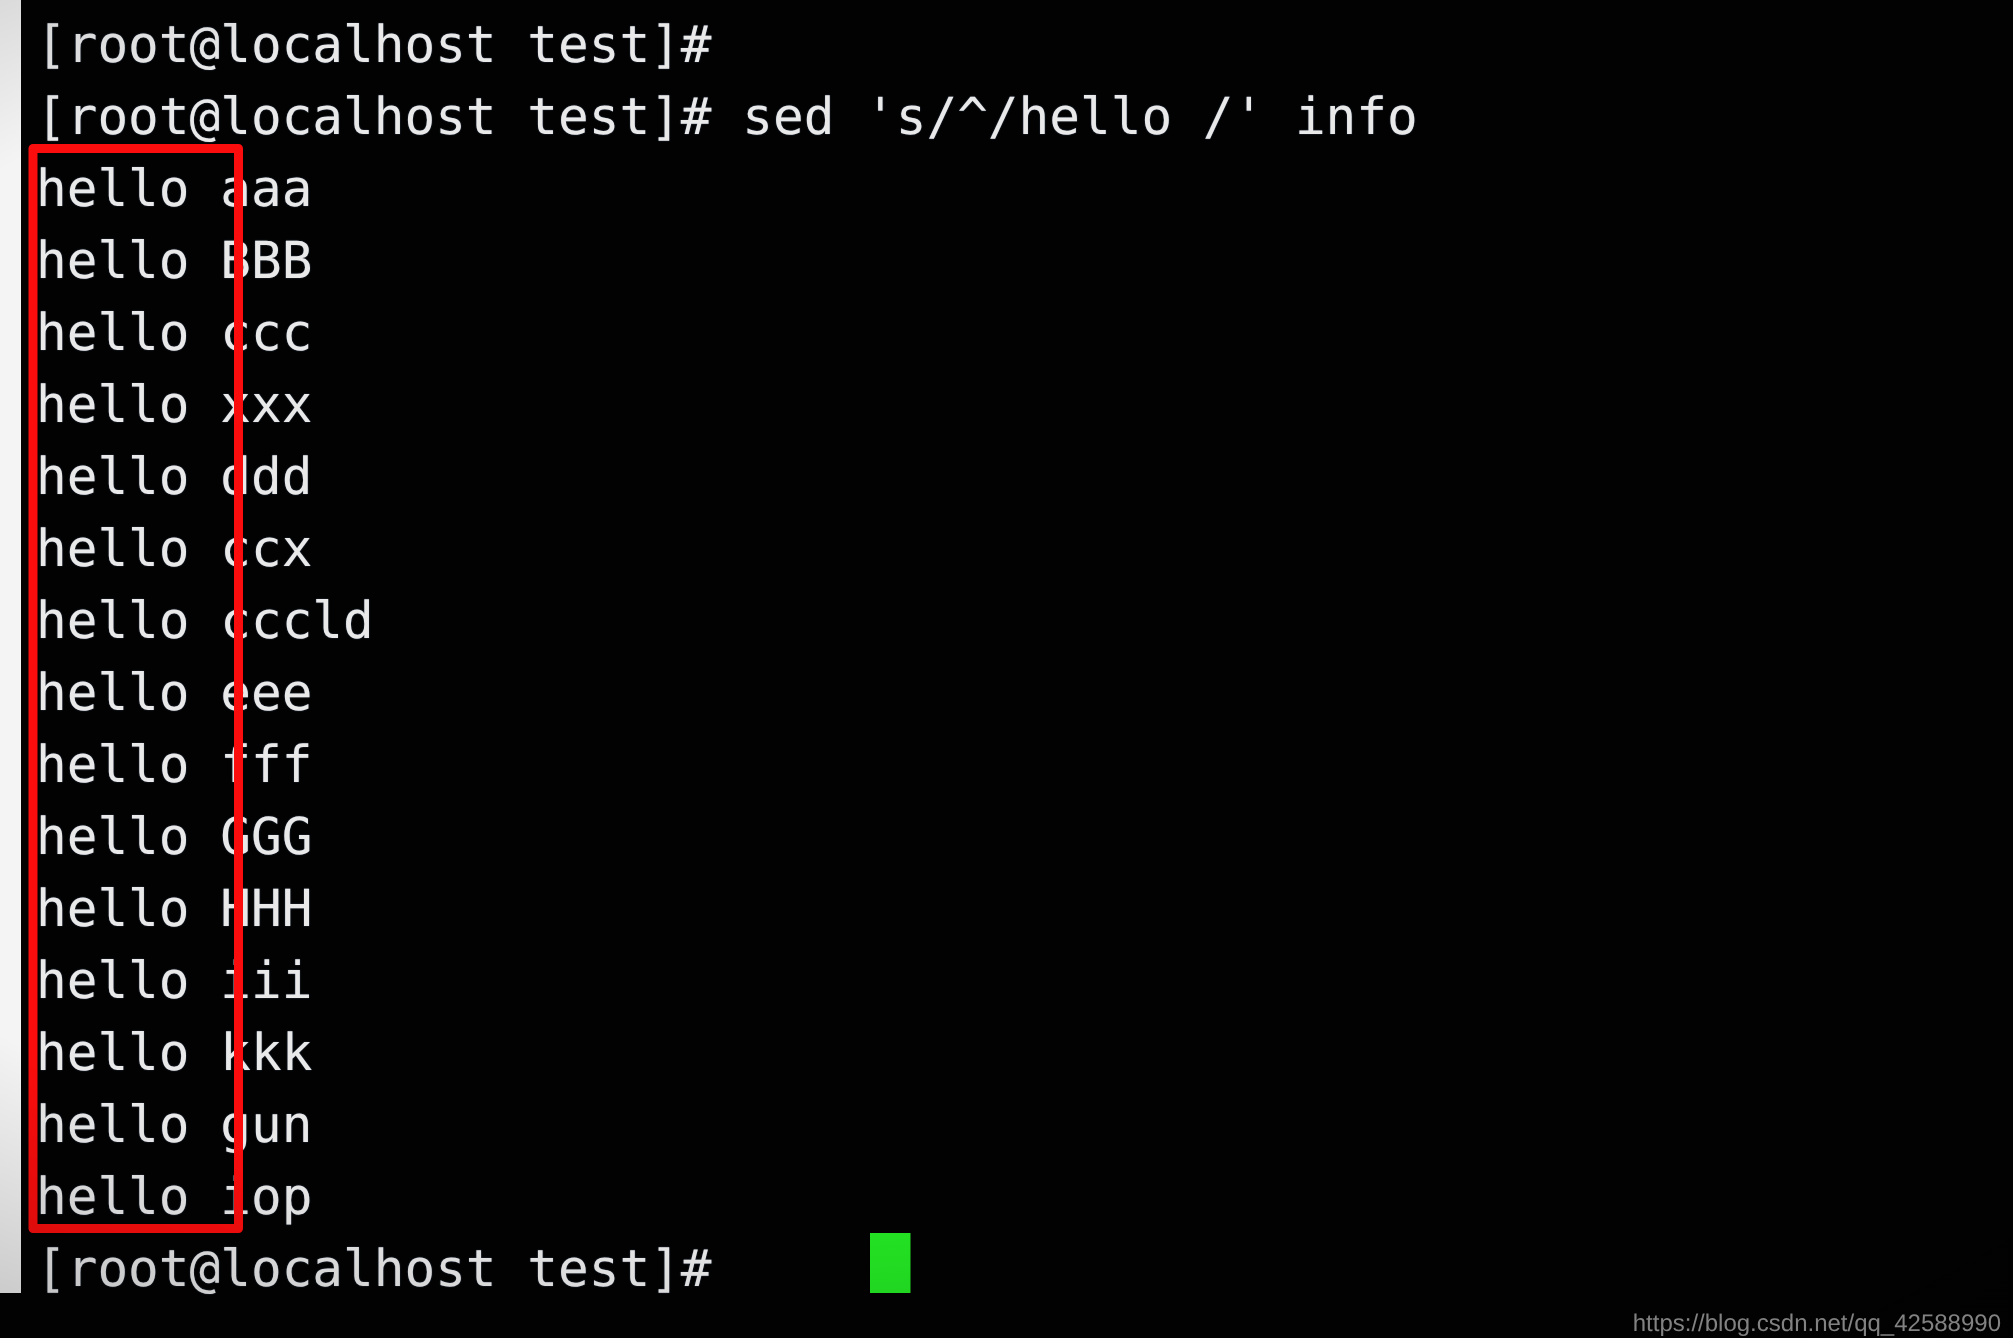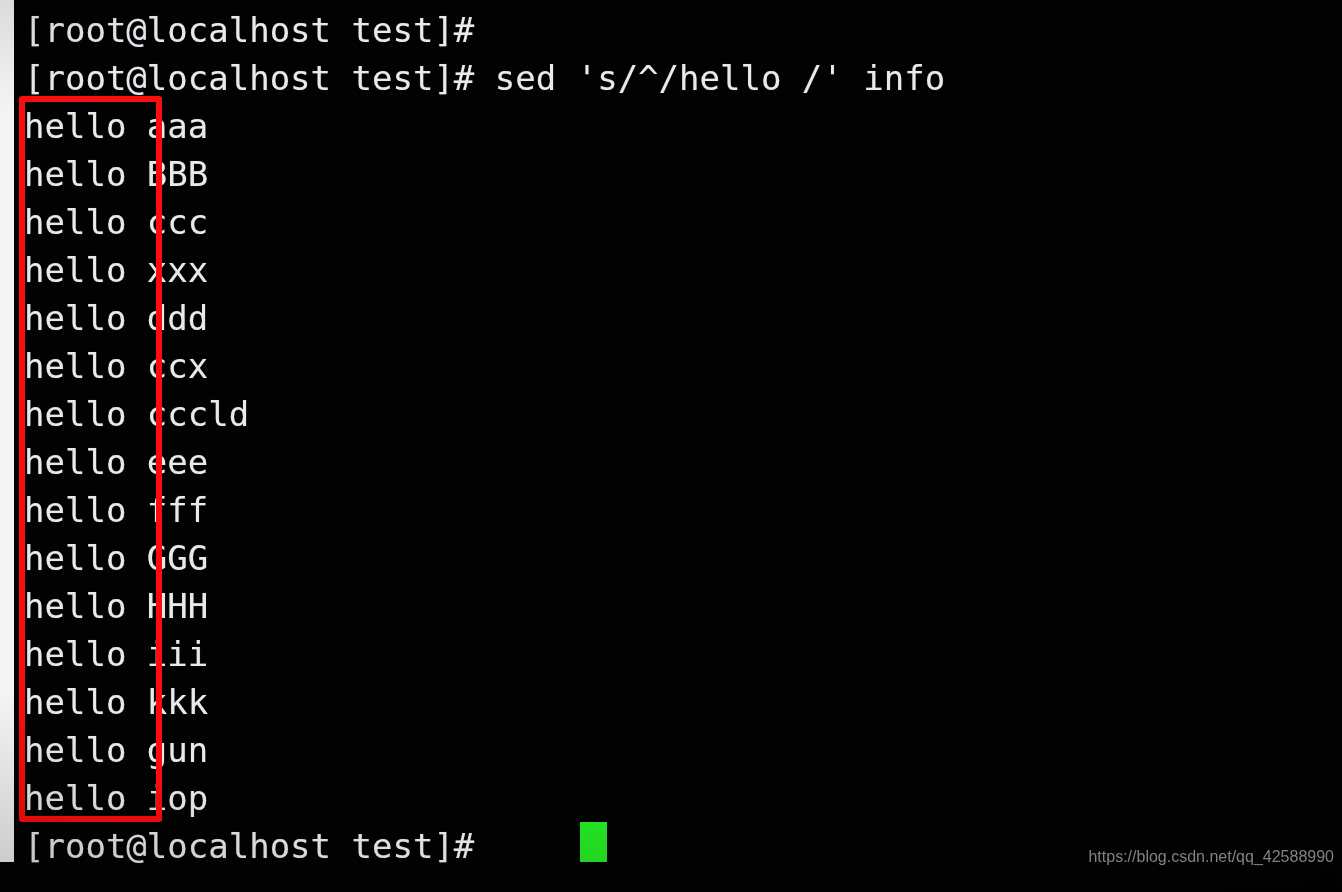--- a/index.html
+++ b/index.html
@@ -66,21 +66,21 @@
     left: 580px;
     top: 822px;
     width: 27px;
     height: 40px;
     background: #23e223;
   }
 
   .watermark {
     position: absolute;
     right: 8px;
-    bottom: 26px;
+    bottom: 0;
     font-family: "Liberation Sans", sans-serif;
     font-size: 16px;
     color: #8d8d8d;
     opacity: 0.92;
     white-space: nowrap;
   }
 
   
   .vignette {
     position: absolute;

